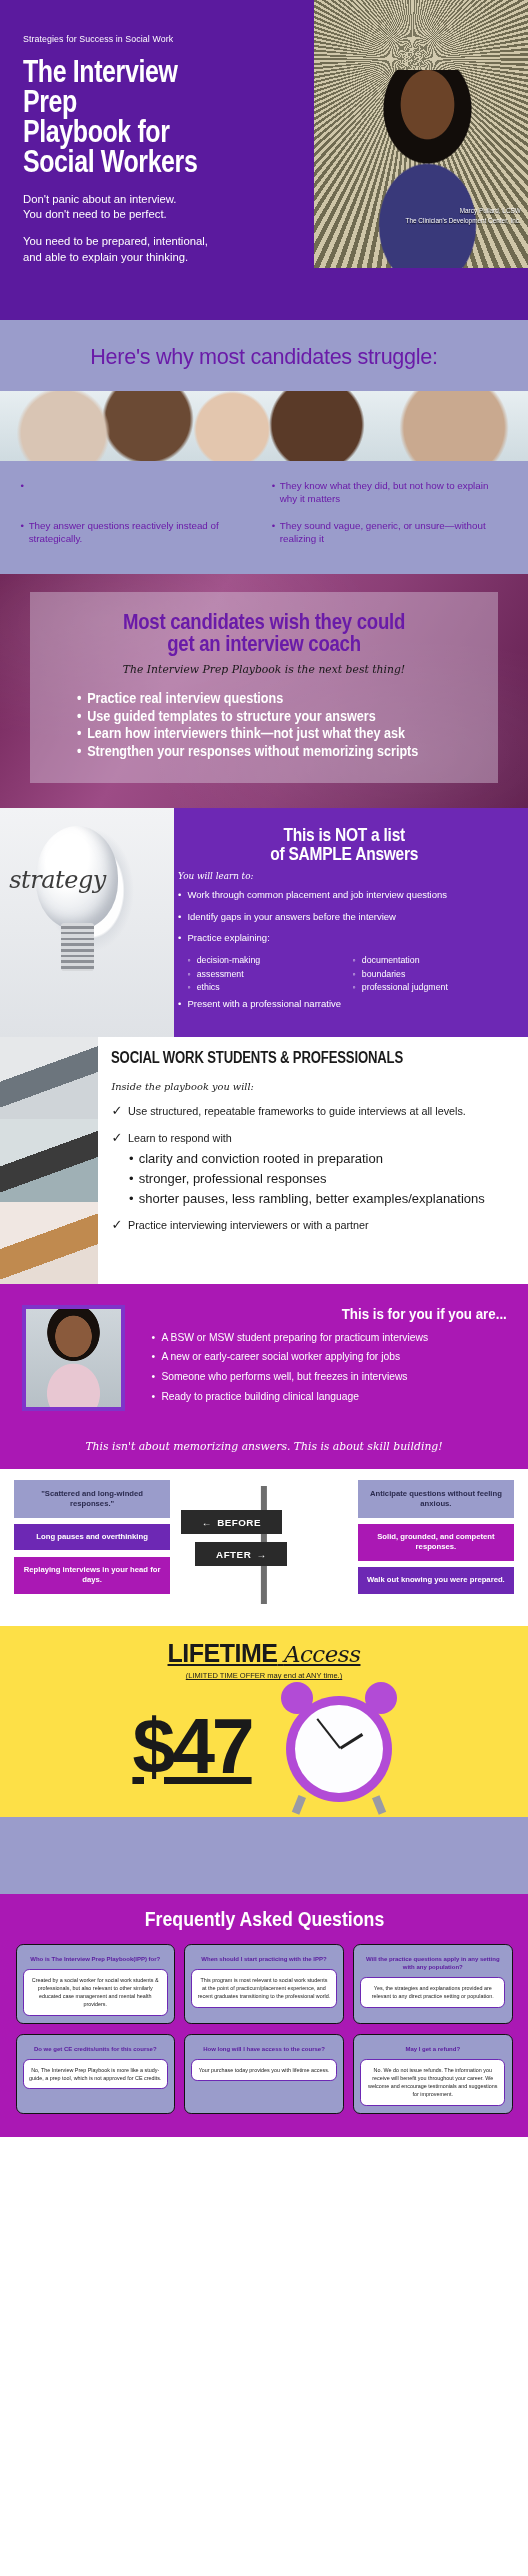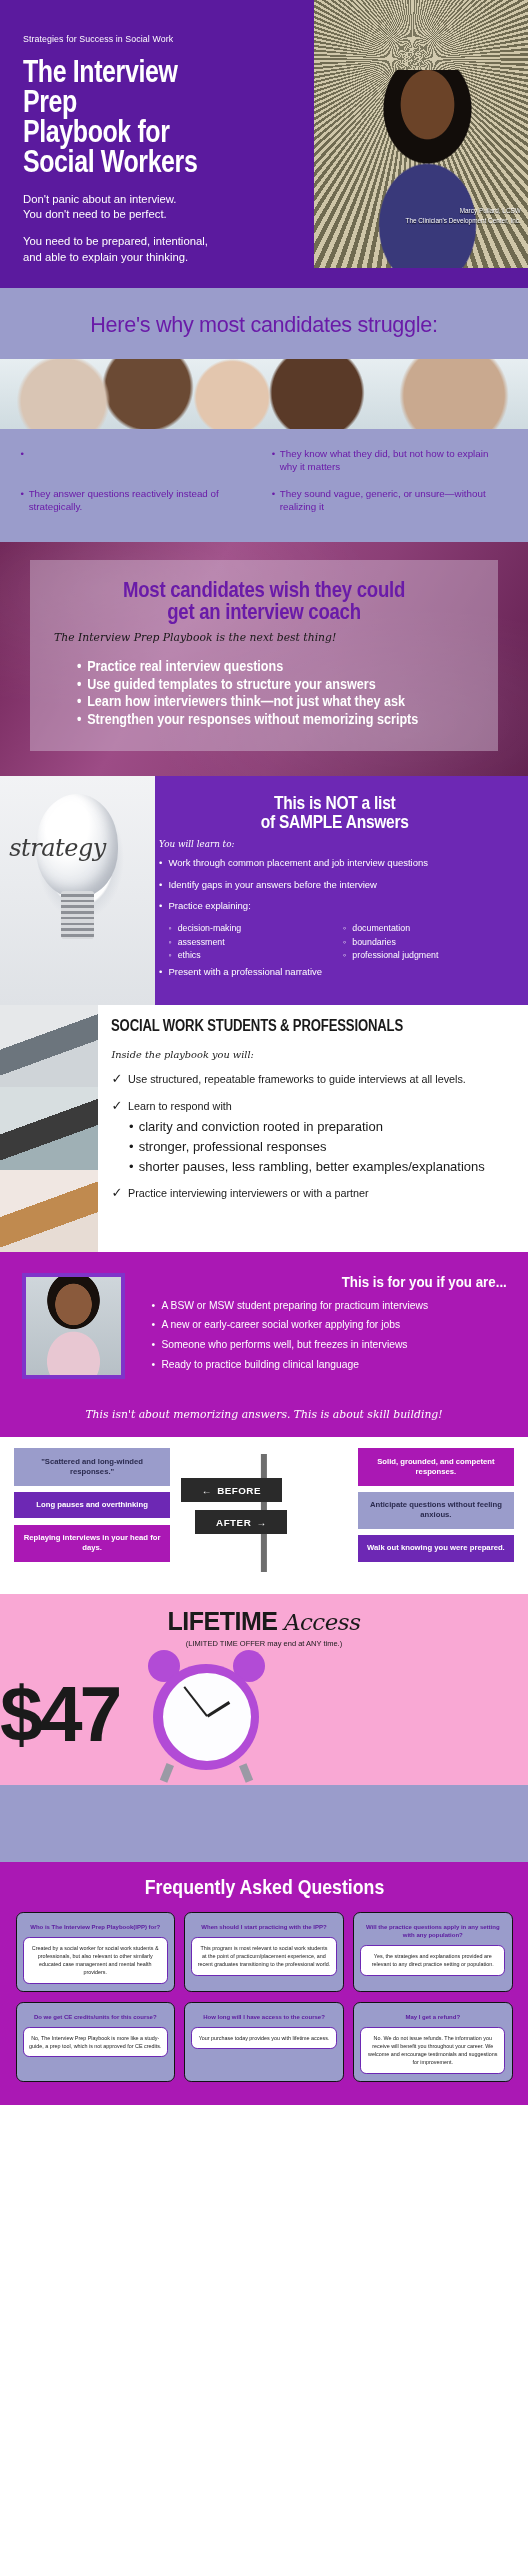--- a/index.html
+++ b/index.html
@@ -10,21 +10,21 @@
     color:#1a1a1a;
     -webkit-font-smoothing:antialiased;
   }
   .page { width:528px; position:relative; overflow:hidden; }
 
   
   .cond { font-family:"Liberation Sans Narrow","Liberation Sans", sans-serif; font-stretch:condensed; }
   .script { font-family:"DejaVu Serif", serif; font-style:italic; }
 
   
-  .hero { position:relative; height:288px; background:#5b1a9e; display:flex; }
+  .hero { position:relative; height:320px; background:#5b1a9e; display:flex; }
   .hero-left { width:314px; padding:34px 20.6px 0 23px; }
   .hero-kicker { color:#fff; font-size:8.8px; letter-spacing:0.1px; margin-bottom:13.4px; }
   .hero-title {
     color:#fff; font-weight:800; font-size:32px; line-height:.93;
     letter-spacing:-0.5px; transform:scaleX(.78); transform-origin:left center;
     white-space:pre-line; margin-bottom:15.5px;
   }
   .hero-sub { color:#fff; font-size:11.3px; line-height:1.38; white-space:pre-line; margin-bottom:11.3px;}
   .hero-sub2 { color:#fff; font-size:11.3px; line-height:1.38; white-space:pre-line; }
   .hero-right {
@@ -71,32 +71,32 @@
     background:
       radial-gradient(ellipse at 20% 20%, rgba(255,255,255,.10), rgba(0,0,0,0) 45%),
       radial-gradient(ellipse at 78% 78%, rgba(255,255,255,.08), rgba(0,0,0,0) 45%),
       linear-gradient(120deg,#6b1f52 0%, #9d4c86 35%, #8b3f76 60%, #5e1c4c 100%);
   }
   .chalk-panel { margin:0 30px; background:rgba(220,205,225,.42); padding:19.6px 24px 21.6px; }
   .chalk h2 {
     text-align:center; color:#6a1ba8; font-weight:800; font-size:21.6px; line-height:1.02;
     transform:scaleX(.86); letter-spacing:-0.3px; white-space:pre-line;
   }
-  .chalk-script { color:#171717; font-size:10.8px; margin:8.2px 0 14.4px; }
+  .chalk-script { text-align:center; color:#171717; font-size:10.8px; margin:8.2px 0 14.4px; }
   .chalk ul { list-style:none; padding-left:23px; }
   .chalk li {
     color:#fff; font-weight:800; font-size:14px; line-height:1.12; margin-bottom:2.1px;
     transform:scaleX(.9); transform-origin:left center; position:relative; padding-left:11.3px;
   }
   .chalk li:before { content:"•"; position:absolute; left:0; }
 
   
   .nots { display:flex; background:#6d28b4; min-height:185px; }
   .bulb {
-    width:155px; flex:none;
+    width:174px; flex:none;
     background:
       radial-gradient(ellipse 62px 88px at 52% 36%, rgba(255,255,255,.95) 0 52%, rgba(210,214,220,.6) 55%, rgba(0,0,0,0) 70%),
       linear-gradient(#f2f3f5,#dfe2e6);
     position:relative;
   }
   .bulb .glass {
     position:absolute; left:36px; top:17.5px; width:82px; height:103px; border-radius:50% 50% 46% 46%;
     background:radial-gradient(ellipse at 38% 30%, #fff 0 30%, #e5e8ec 60%, #c9ced6 100%);
     box-shadow:inset -6.2px -7.2px 11.3px rgba(150,155,165,.55);
   }
@@ -164,24 +164,24 @@
   .ba-mid { position:relative; height:129px; display:flex; align-items:center; justify-content:center; }
   .post { position:absolute; left:50%; top:5.2px; width:6.2px; height:118px; background:#6e6e6e; transform:translateX(-50%); }
   .sign {
     position:relative; background:#2a2a2a; color:#fff; font-weight:800; letter-spacing:0.5px;
     padding:6.2px 20.6px; font-size:9.8px; display:flex; align-items:center; gap:5.2px;
   }
   .sign.before { top:-16.5px; left:-8.2px; }
   .sign.after  { top:8.2px; left:9.3px; }
 
   
-  .price { background:#f9a8d4; padding:13.4px 0 5.2px; position:relative; min-height:170px; }
+  .price { background:#fde047; padding:13.4px 0 5.2px; position:relative; min-height:170px;text-decoration:underline; }
   .price h2 { text-align:center; font-weight:800; font-size:25px; letter-spacing:-0.5px; }
   .price .limited { text-align:center; font-size:7.5px; margin-top:3.1px; }
-  .price-row { display:flex; align-items:center; gap:23px; margin-top:2.1px;}
+  .price-row { display:flex; align-items:center; justify-content:center; gap:23px; margin-top:2.1px;margin-left:8px;}
   .amount { font-weight:800; font-size:77px; letter-spacing:-3.1px; line-height:1; }
   .clock { width:129px; height:129px; flex:none; position:relative; }
   .clock .bell { position:absolute; width:32px; height:32px; border-radius:50%; background:#b24bd6; top:0; }
   .clock .bell.l { left:6.2px; } .clock .bell.r { right:6.2px; }
   .clock .body { position:absolute; left:11.3px; top:13.4px; width:106px; height:106px; border-radius:50%; background:#b24bd6; }
   .clock .face { position:absolute; left:20.6px; top:23px; width:88px; height:88px; border-radius:50%; background:#fdfdff; }
   .clock .hand { position:absolute; background:#222; transform-origin:bottom center; }
   .clock .h1 { left:64px; top:40px; width:2.6px; height:26px; transform:rotate(58deg); }
   .clock .h2 { left:64px; top:29px; width:2.1px; height:37px; transform:rotate(-38deg); }
   .clock .foot { position:absolute; bottom:-2.1px; width:8.2px; height:17.5px; background:#9a9aa5; }
@@ -352,22 +352,22 @@
           <span>←</span>
           <span>BEFORE</span>
         </div>
         <div class="sign after" style="position:absolute;left:18.5px;top:62px;">
           <span>AFTER</span>
           <span>→</span>
         </div>
       </div>
     </div>
     <div class="ba-col">
+      <div class="bbox b-lav">Anticipate questions without feeling anxious.</div>
       <div class="bbox b-mag">Solid, grounded, and competent responses.</div>
-      <div class="bbox b-lav">Anticipate questions without feeling anxious.</div>
       <div class="bbox b-pur">Walk out knowing you were prepared.</div>
     </div>
   </section>
 
   <section class="price">
     <h2>
       <span class="cond">LIFETIME</span>
       <span class="script" style="font-weight:400;font-size:23px;">Access</span>
     </h2>
     <div class="limited cond">(LIMITED TIME OFFER may end at ANY time.)</div>

